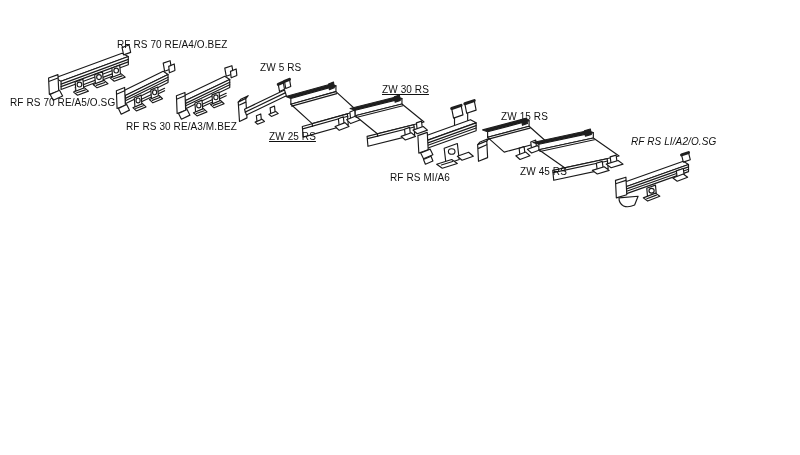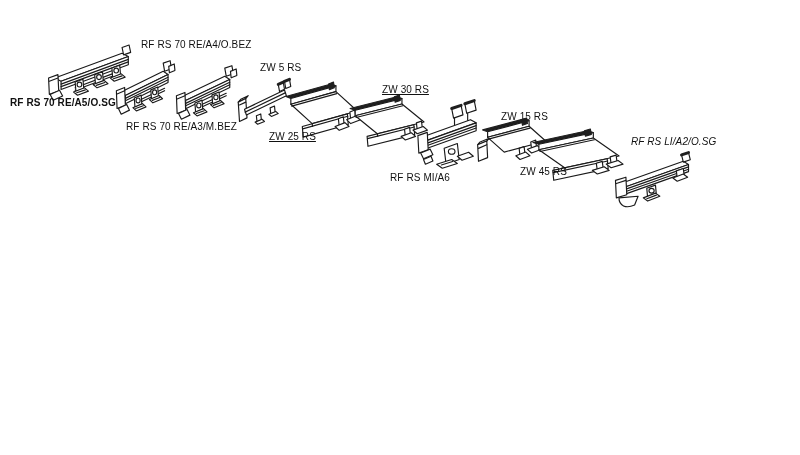--- a/index.html
+++ b/index.html
@@ -65,23 +65,23 @@
     <path class="lineonly" d="M38,58 L49,54.5"></path>
     <path d="M61,36 L71,32.5 L72,44 L62,47.5 Z"></path>
     <circle cx="66.5" cy="39" r="3"></circle>
     <path d="M59,48 L73,43 L78,47 L64,52 Z"></path>
     <path class="lineonly" d="M63,49 L74,45.5"></path>
     <path d="M83,28 L93,24.5 L94,36 L84,39.5 Z"></path>
     <circle cx="88.5" cy="31" r="3"></circle>
     <path d="M81,40 L95,35 L100,39 L86,44 Z"></path>
     <path class="lineonly" d="M85,41 L96,37.5"></path>
   </svg>
-  <div class="part-label" style="left:10px; top:97px;font-weight:bold;">RF RS 70 RE/A5/O.SG</div>
-
-  <div class="part-label" style="left:117px; top:39px;margin-left:24px;">RF RS 70 RE/A4/O.BEZ</div>
+  <div class="part-label" style="left:10px; top:97px;">RF RS 70 RE/A5/O.SG</div>
+
+  <div class="part-label" style="left:117px; top:39px;">RF RS 70 RE/A4/O.BEZ</div>
   <svg class="part-drawing" style="left:115px; top:55px; width:62px; height:60px;" viewBox="0 0 90 74" preserveAspectRatio="none">
     <path d="M8,46 L70,20 L77,24 L15,50 Z"></path>
     <path d="M15,50 L77,24 L77,34 L15,60 Z"></path>
     <path class="lineonly" d="M15,53.5 L77,27.5 M15,56.5 L77,30.5"></path>
     <path d="M2,44 L14,40 L15,62 L3,66 Z"></path>
     <path class="lineonly" d="M3,48 L14,44"></path>
     <path d="M5,66 L17,61 L21,68 L9,73 Z"></path>
     <path d="M70,10 L80,7 L82,17 L72,20 Z"></path>
     <path d="M78,14 L86,11 L87,19 L79,22 Z"></path>
     <path class="lineonly" d="M30,58 L72,41 M30,61 L72,44"></path>
@@ -107,21 +107,21 @@
     <path class="lineonly" d="M30,58 L72,41 M30,61 L72,44"></path>
     <path d="M28,53 L38,49.5 L39,61 L29,64.5 Z"></path>
     <circle cx="33.5" cy="56" r="3"></circle>
     <path d="M26,65 L40,60 L45,64 L31,69 Z"></path>
     <path class="lineonly" d="M30,66 L41,62.5"></path>
     <path d="M52,43 L62,39.5 L63,51 L53,54.5 Z"></path>
     <circle cx="57.5" cy="46" r="3"></circle>
     <path d="M50,55 L64,50 L69,54 L55,59 Z"></path>
     <path class="lineonly" d="M54,56 L65,52.5"></path>
   </svg>
-  <div class="part-label" style="left:126px; top:121px;">RF RS 70 RE/A3/M.BEZ</div>
+  <div class="part-label" style="left:126px; top:121px;">RF RS 30 RE/A3/M.BEZ</div>
 
   <div class="part-label" style="left:260px; top:62px;">ZW 5 RS</div>
   <svg class="part-drawing" style="left:237px; top:75px; width:55px; height:50px;" viewBox="0 0 88 70" preserveAspectRatio="none">
     <path d="M2,38 L6,34 L18,29 L14,33 Z"></path>
     <path d="M2,38 L14,33 L16,60 L4,65 Z"></path>
     <path class="lineonly" d="M4,42 L14,38"></path>
     <path d="M12,48 L76,21 L79,29 L15,56 Z"></path>
     <path class="lineonly" d="M13,52 L77,25"></path>
     <path d="M66,13 L74,10 L76,20 L68,23 Z"></path>
     <path class="dark lineonly" d="M66,13 L74,10" style="stroke-width:3px"></path>

